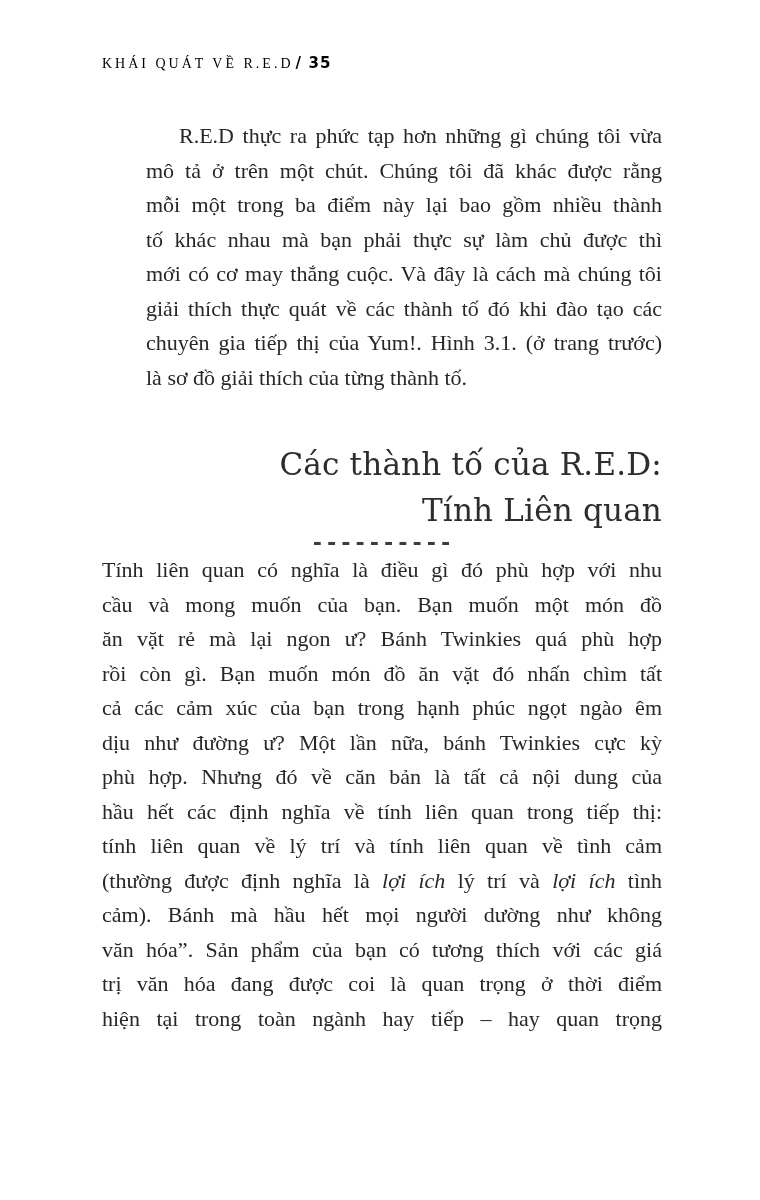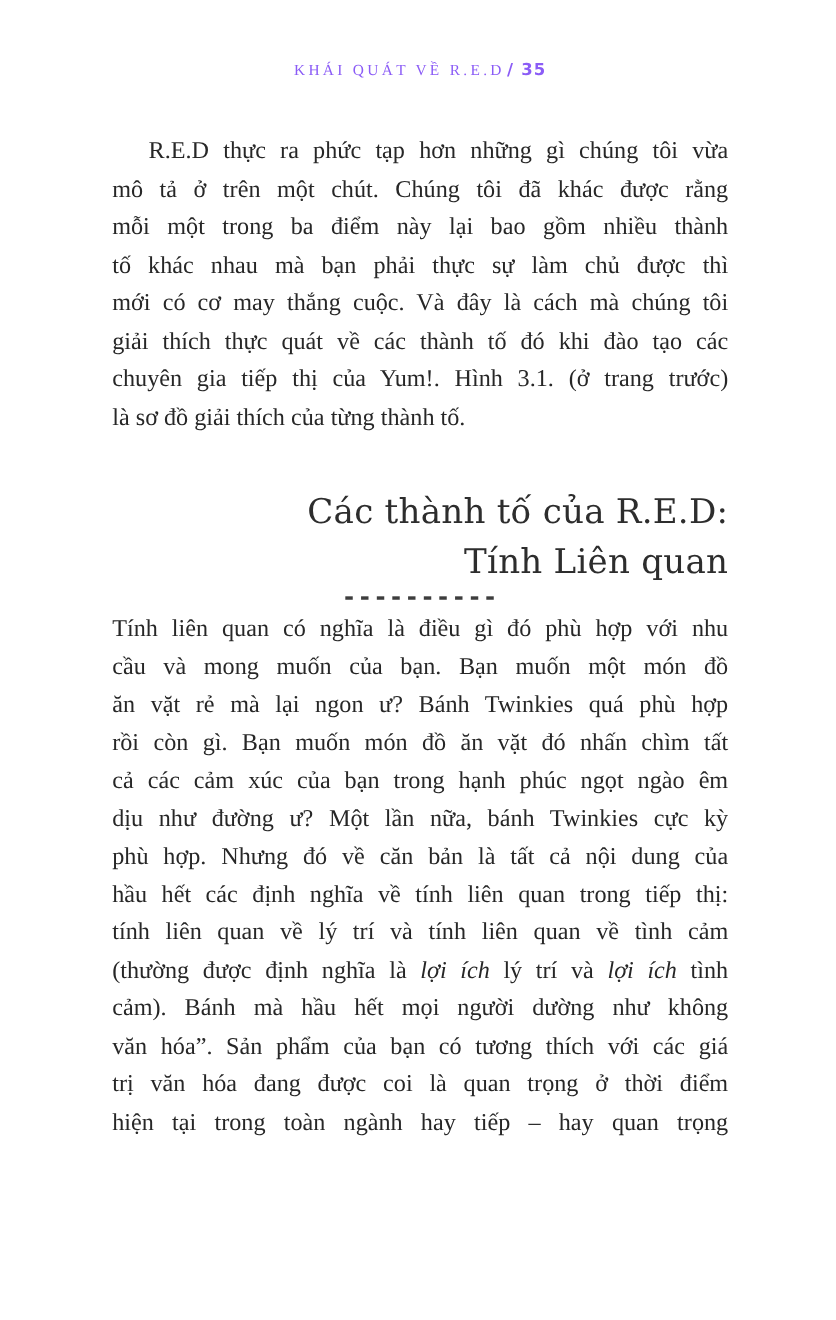--- a/index.html
+++ b/index.html
@@ -14,25 +14,25 @@
     font-family: "Liberation Serif", "DejaVu Serif", serif;
     color: #272727;
   }
   .page {
     width: 560px;
     margin-left: 102px;
     padding-top: 54px;
   }
   
   .page-header {
-    text-align: center;
+    text-align: left;
     font-size: 14px;
     line-height: 18px;
     letter-spacing: 3px;
-    color: #8b5cf6;
+    color: #000000;
     white-space: nowrap;
   }
   .page-header .divider,
   .page-header .pagenum {
     font-family: "DejaVu Sans", sans-serif;
     font-weight: bold;
     font-size: 15px;
     letter-spacing: 1px;
   }
   .page-header .divider { margin-left: 2px; }
@@ -41,21 +41,21 @@
     font-size: 22px;
     line-height: 34.5px;
   }
   .para .line {
     text-align: justify;
     text-align-last: justify;
     text-justify: inter-word;
   }
   .para .line.indent { padding-left: 33px; }
   .para .line.last { text-align-last: left; }
-  .p1 { margin-top: 46px; }
+  .p1 { margin-top: 46px; margin-left: 44px; }
   .p2 { }
   .it { font-style: italic; }
   
   .heading {
     margin: 46px 0 0 0;
     font-family: "DejaVu Serif", serif;
     font-weight: normal;
     font-size: 31px;
     line-height: 46px;
     letter-spacing: 0.2px;

